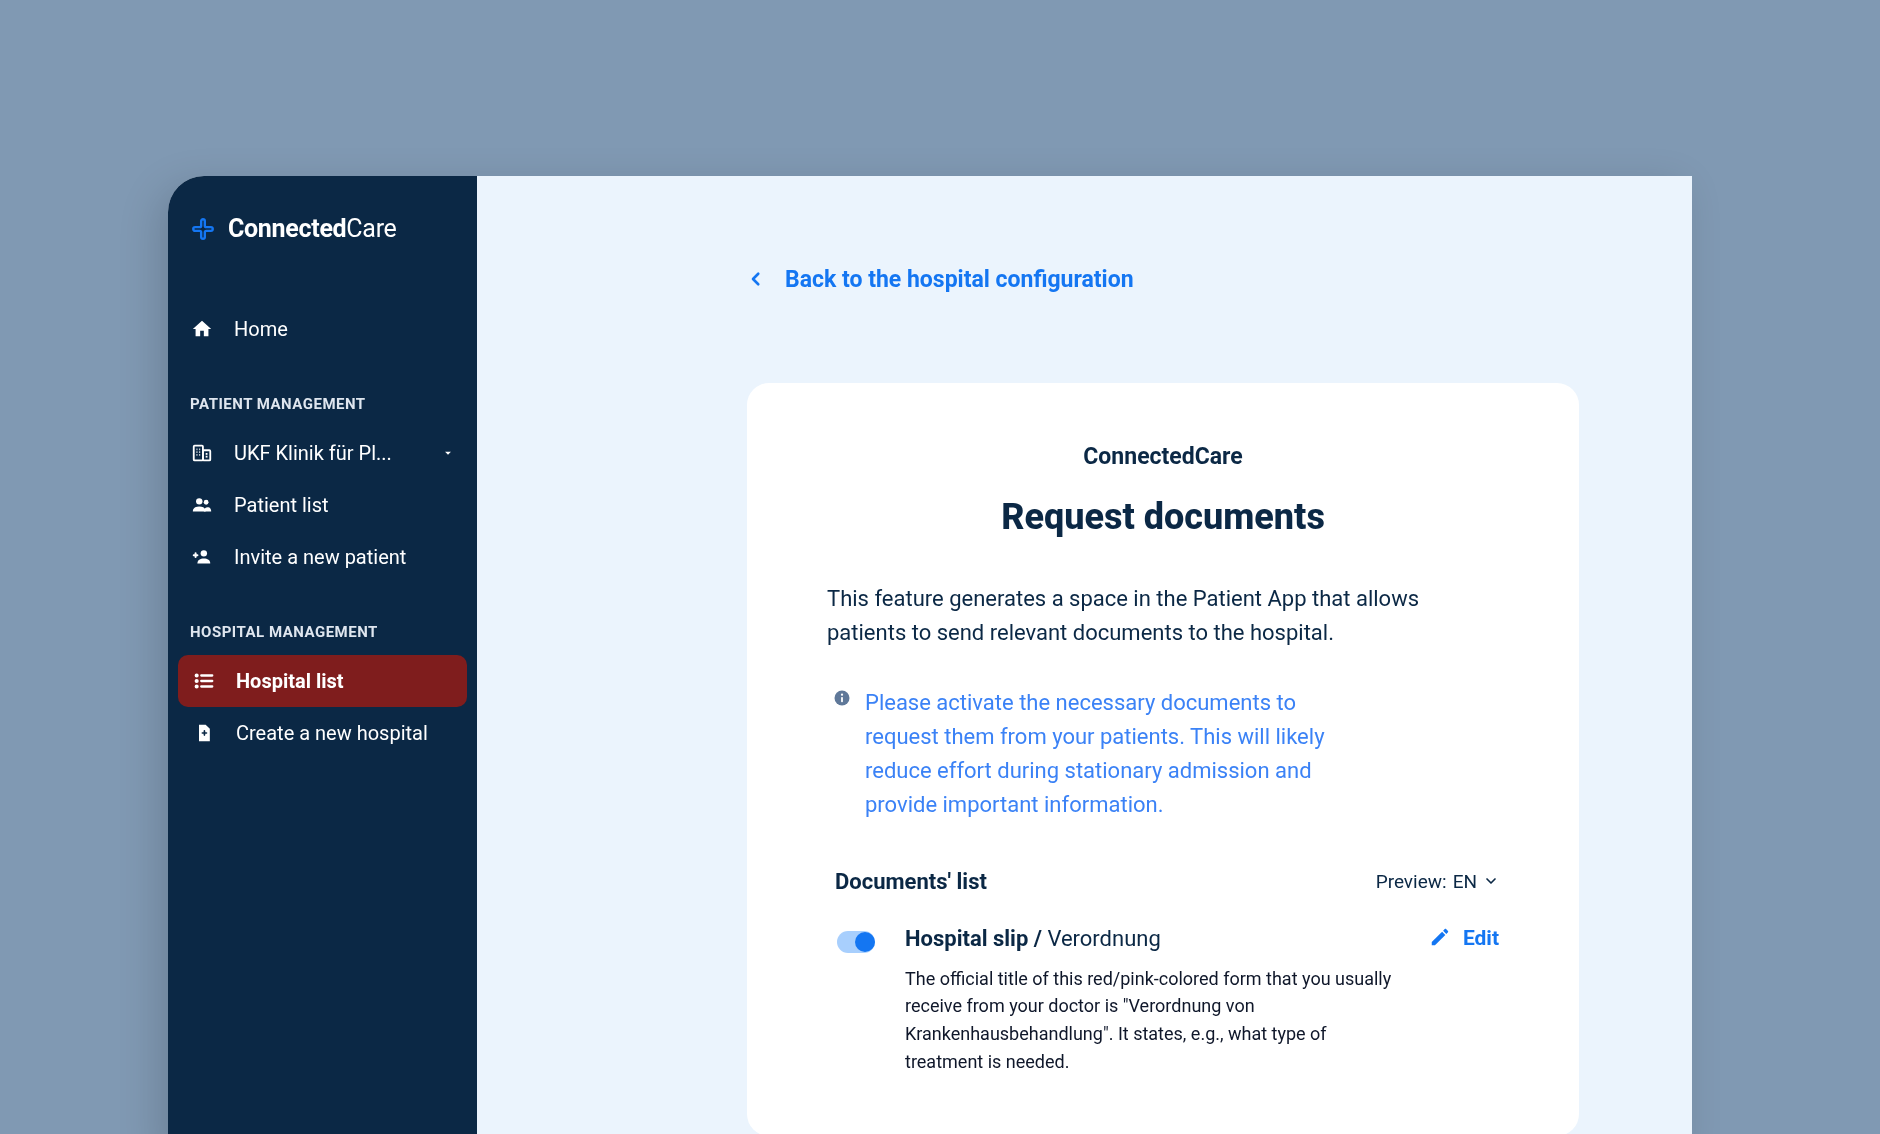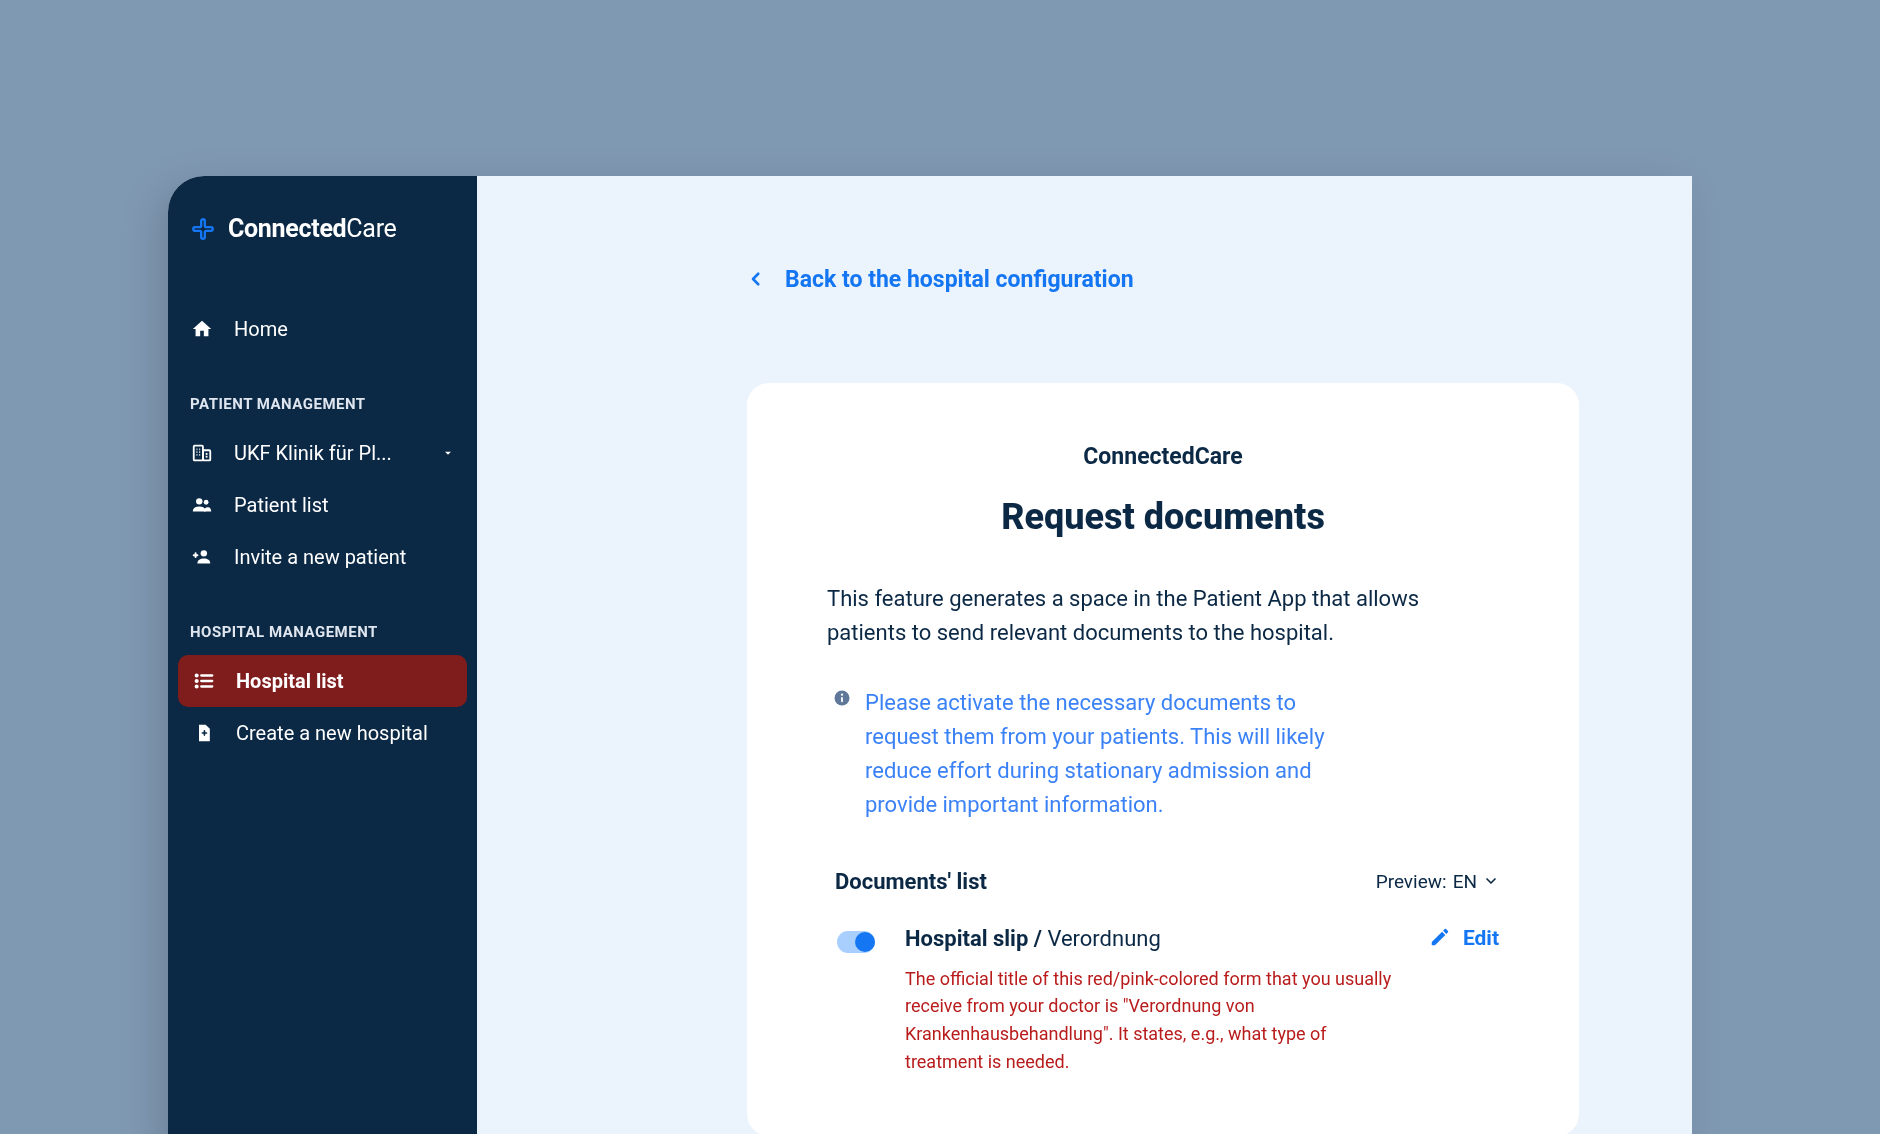--- a/index.html
+++ b/index.html
@@ -291,21 +291,21 @@
     }
     
     .edit-icon {
       width: 22px;
       height: 22px;
     }
     
     .doc-desc {
       font-size: 18px;
       line-height: 1.55;
-      color: #b91c1c;
+      color: #0f172a;
       max-width: 490px;
     }
     
     svg { display: block; }
   </style>
 </head>
 <body>
 
 <div class="app-window">
 

